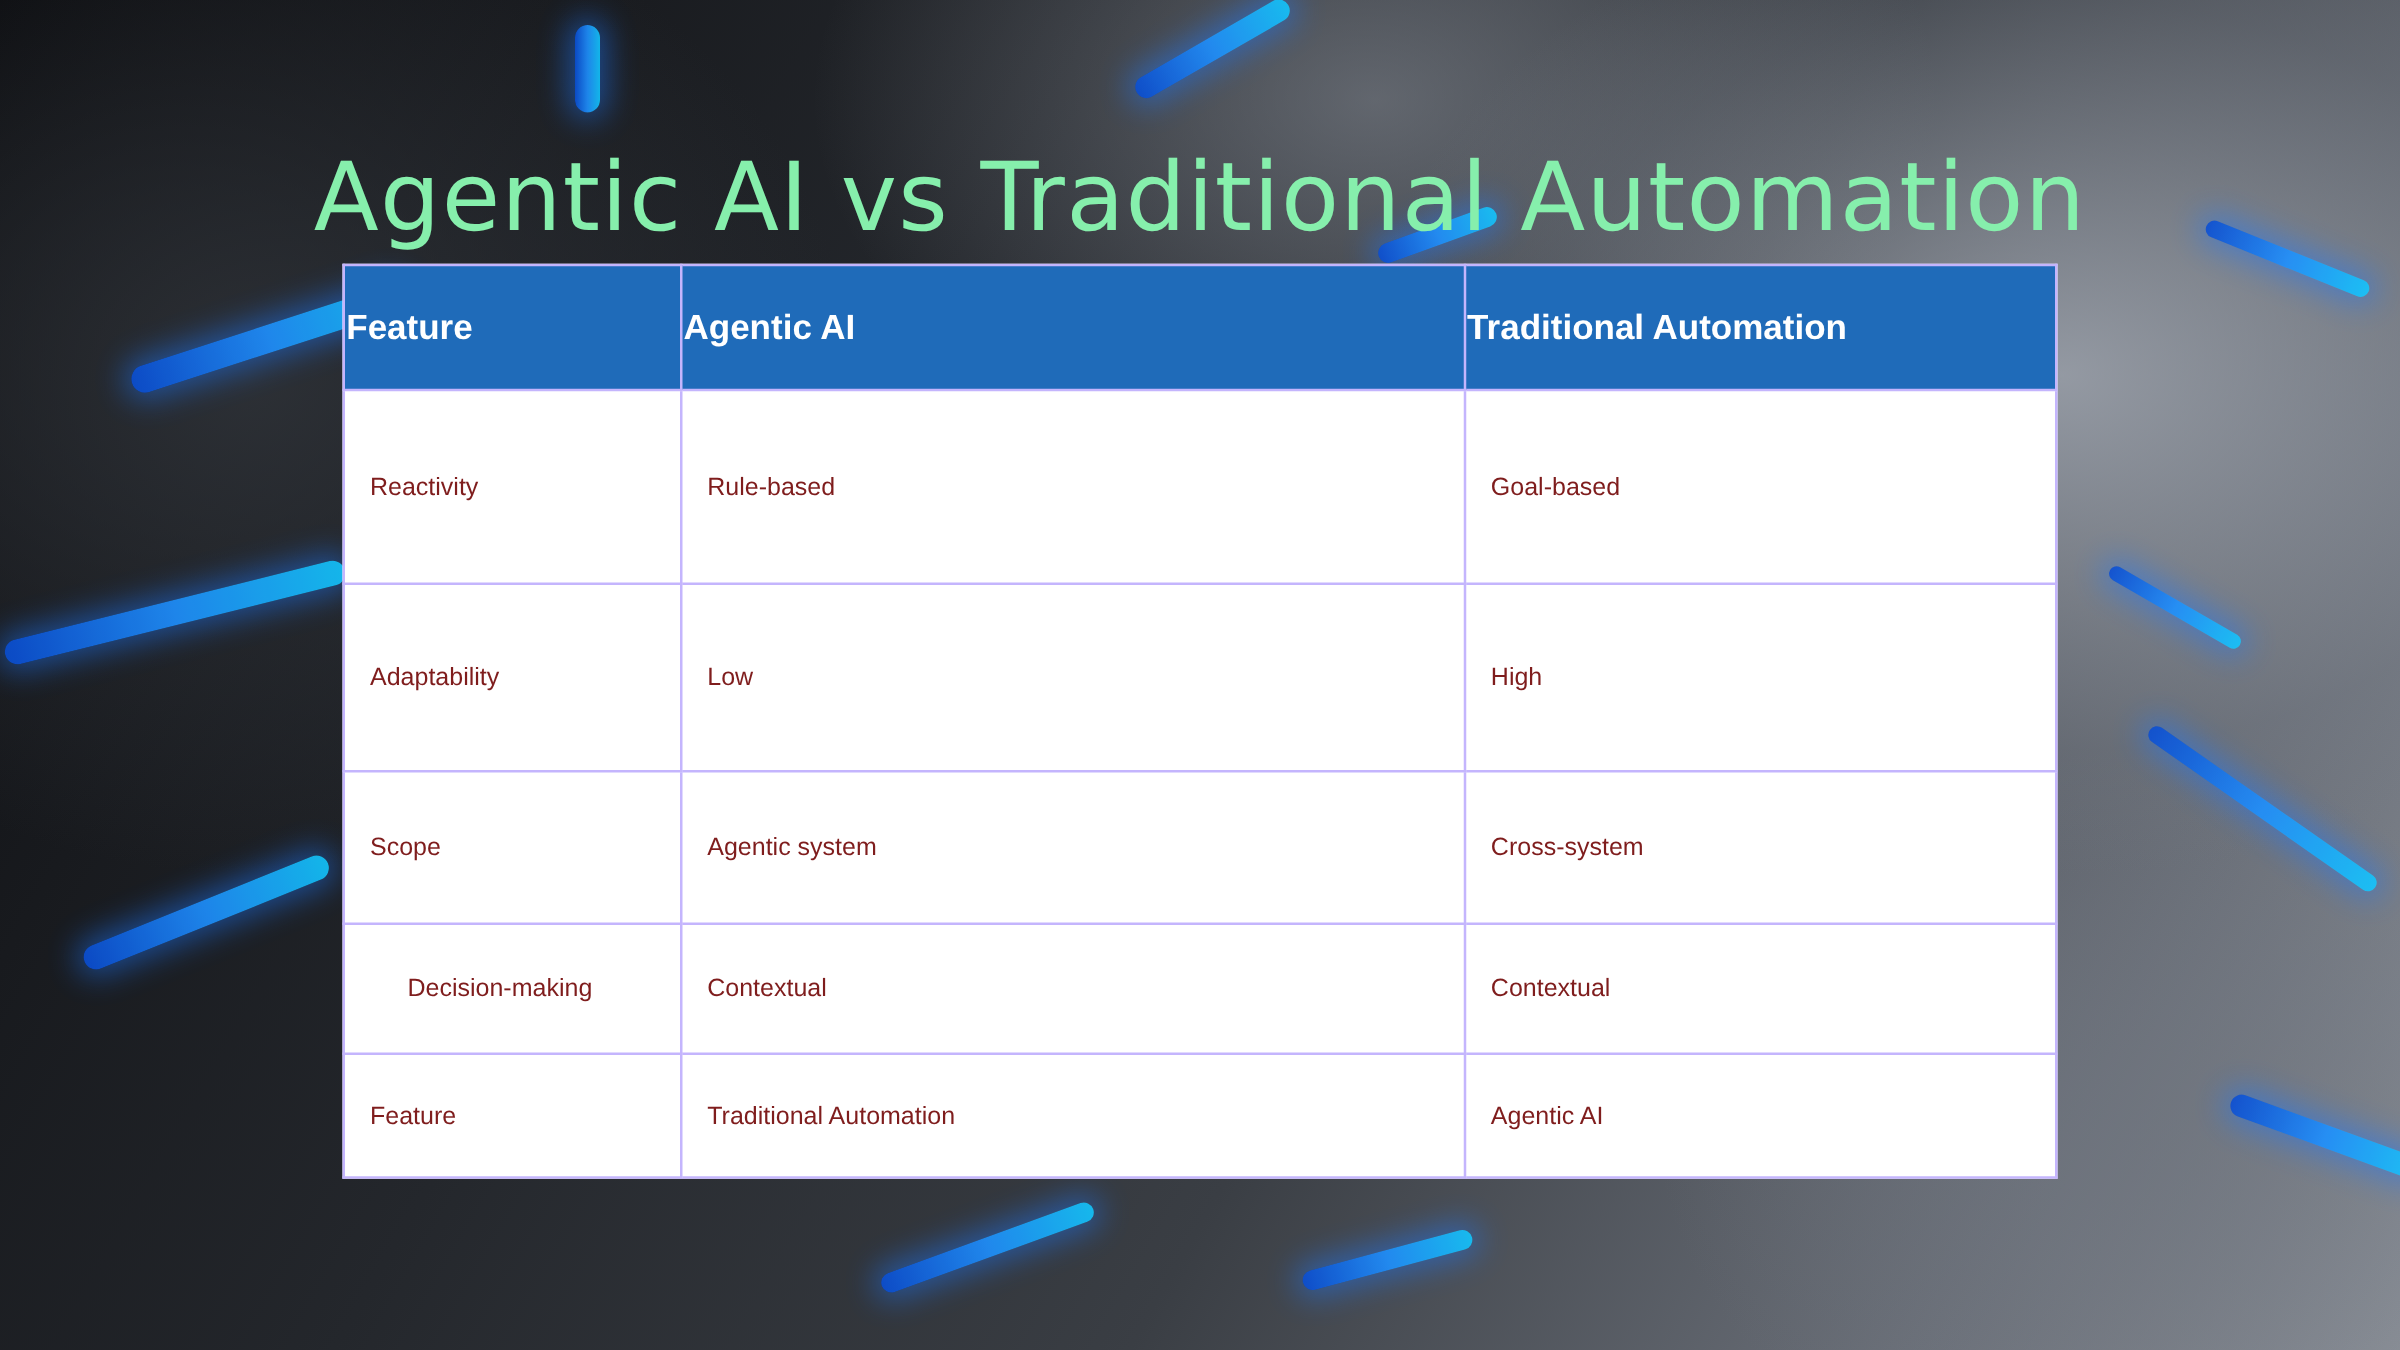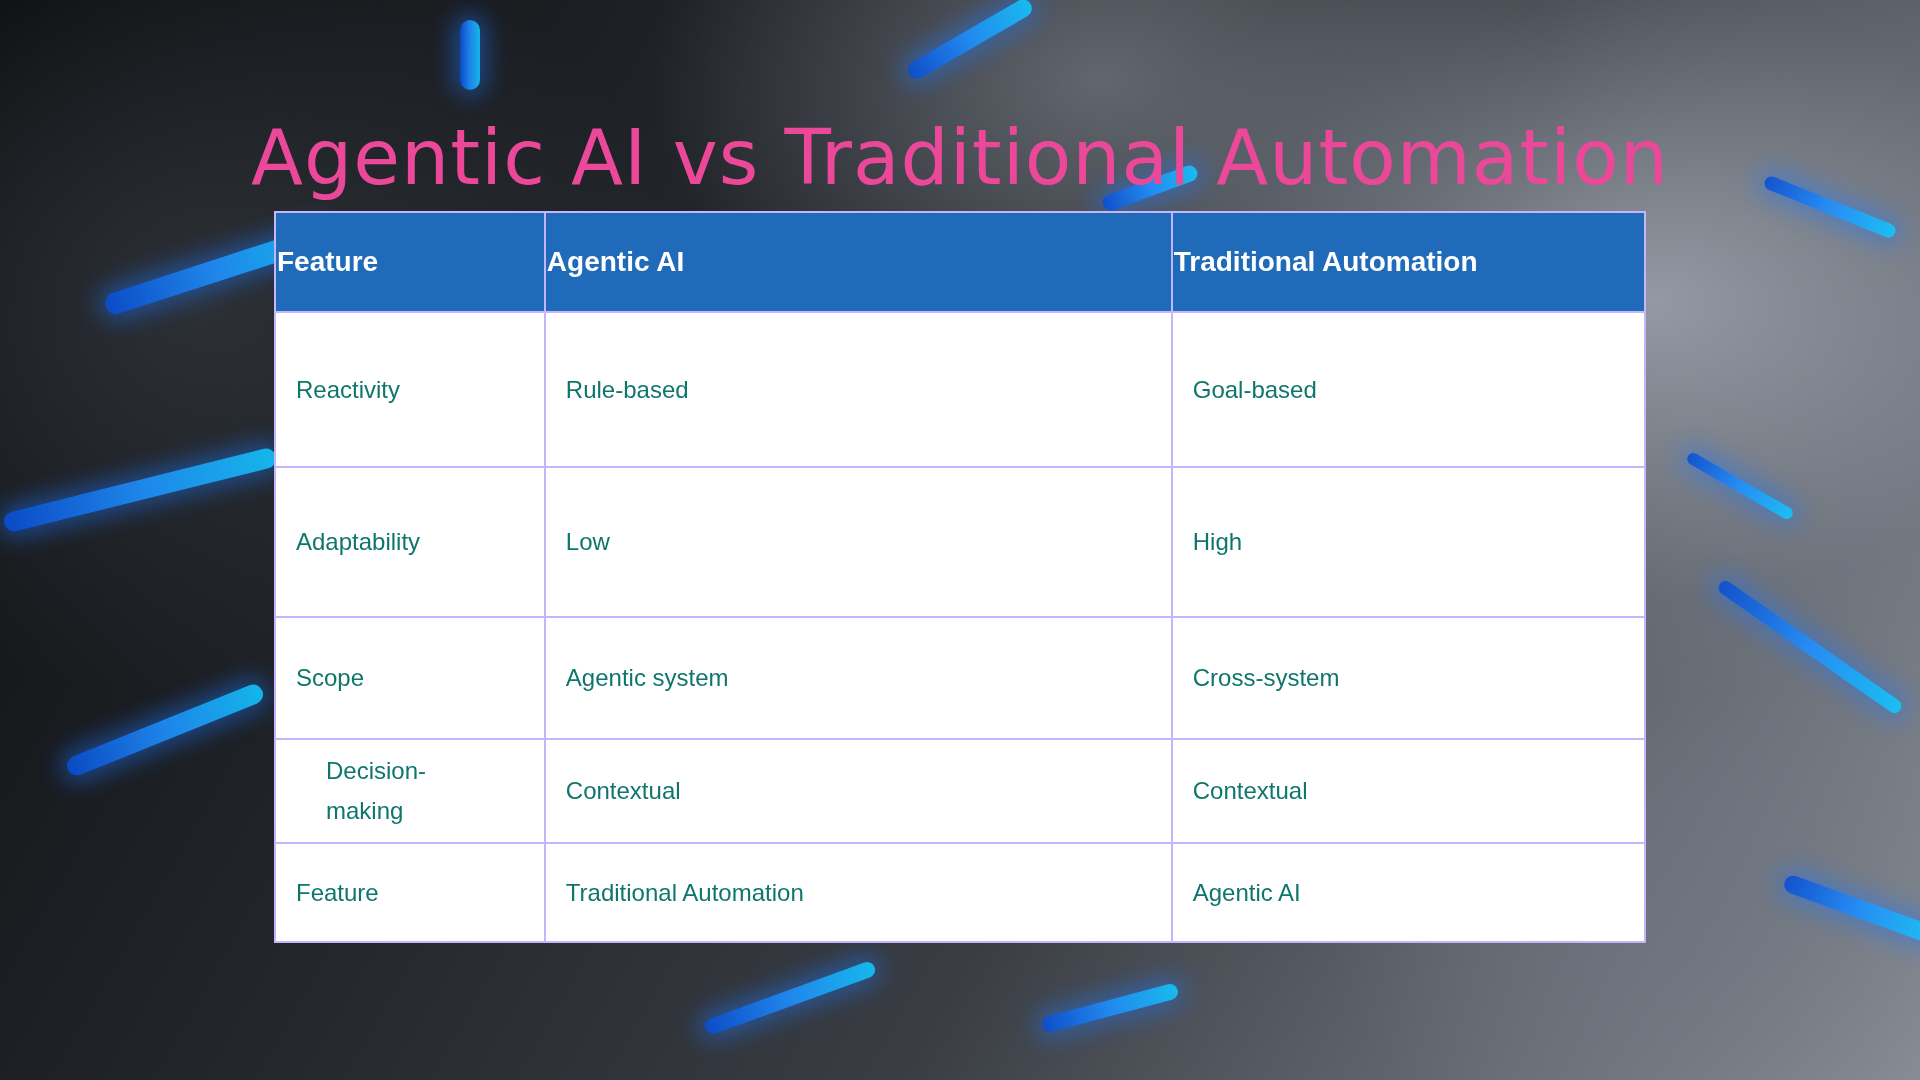--- a/index.html
+++ b/index.html
@@ -18,39 +18,39 @@
       linear-gradient(120deg, #0c0d10 0%, #24272c 35%, #3a3e44 60%, #6b7079 85%, #8a8f97 100%);
   }
   .glow {
     position:absolute; border-radius:40px;
     background:linear-gradient(90deg, #0a4fd6, #1e90ff 50%, #13c6ff);
     box-shadow:0 0 24px 6px rgba(30,120,255,0.55);
     opacity:0.9;
   }
   .title {
     position:absolute; left:0; right:0; top:62px;
-    text-align:center; color:#ec4899;
+    text-align:center; color:#86efac;
     font-size:76px; font-weight:400; letter-spacing:1px;
     font-family:"DejaVu Sans", sans-serif;
   }
   table.cmp {
     position:absolute; left:274px; top:211px;
     width:1372px; border-collapse:collapse;
     background:#ffffff;
     border:2px solid #111;
   }
   table.cmp th, table.cmp td {
     border:2px solid #c4b5fd; text-align:left; vertical-align:middle;
     font-family:Liberation Sans, sans-serif;
   }
   table.cmp th {
     background:#1f6bb9; color:#ffffff; font-weight:700; font-size:28px;
     height:96px;
   }
-  table.cmp td { color:#0f766e; font-size:24px; line-height:40px; padding:0 20px; }
+  table.cmp td { color:#7f1d1d; font-size:20px; line-height:40px; padding:0 20px; }
   col.c1 { width:270px; } col.c2 { width:628px; } col.c3 { width:474px; }
 </style>
 </head>
 <body>
 
 <div class="bg"></div>
 <div class="glow" style="left:100px;top:260px;width:230px;height:22px;transform:rotate(-18deg);"></div>
 <div class="glow" style="left:0px;top:480px;width:280px;height:20px;transform:rotate(-14deg);"></div>
 <div class="glow" style="left:60px;top:720px;width:210px;height:20px;transform:rotate(-22deg);"></div>
 <div class="glow" style="left:460px;top:20px;width:20px;height:70px;"></div>

